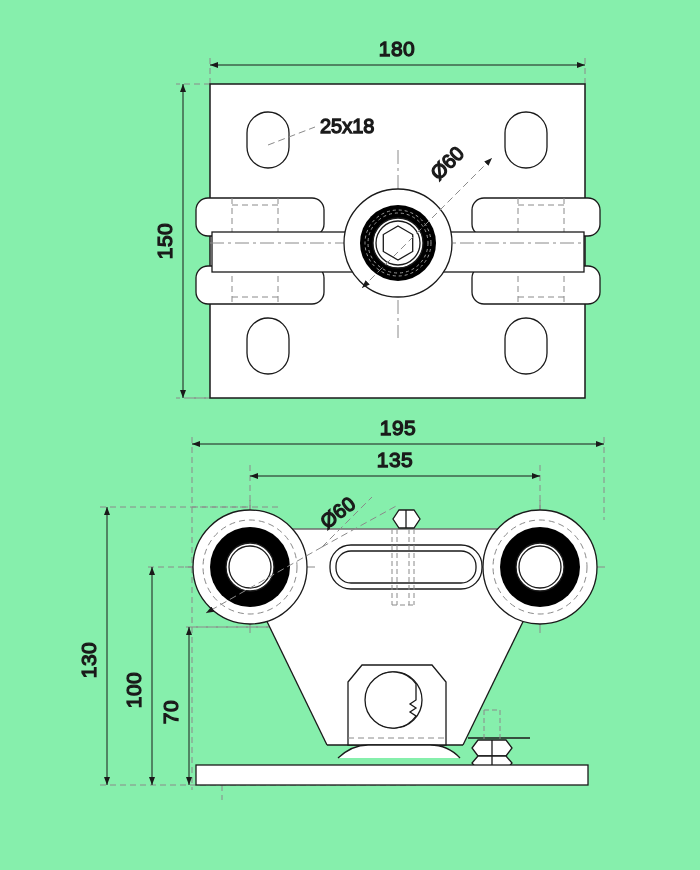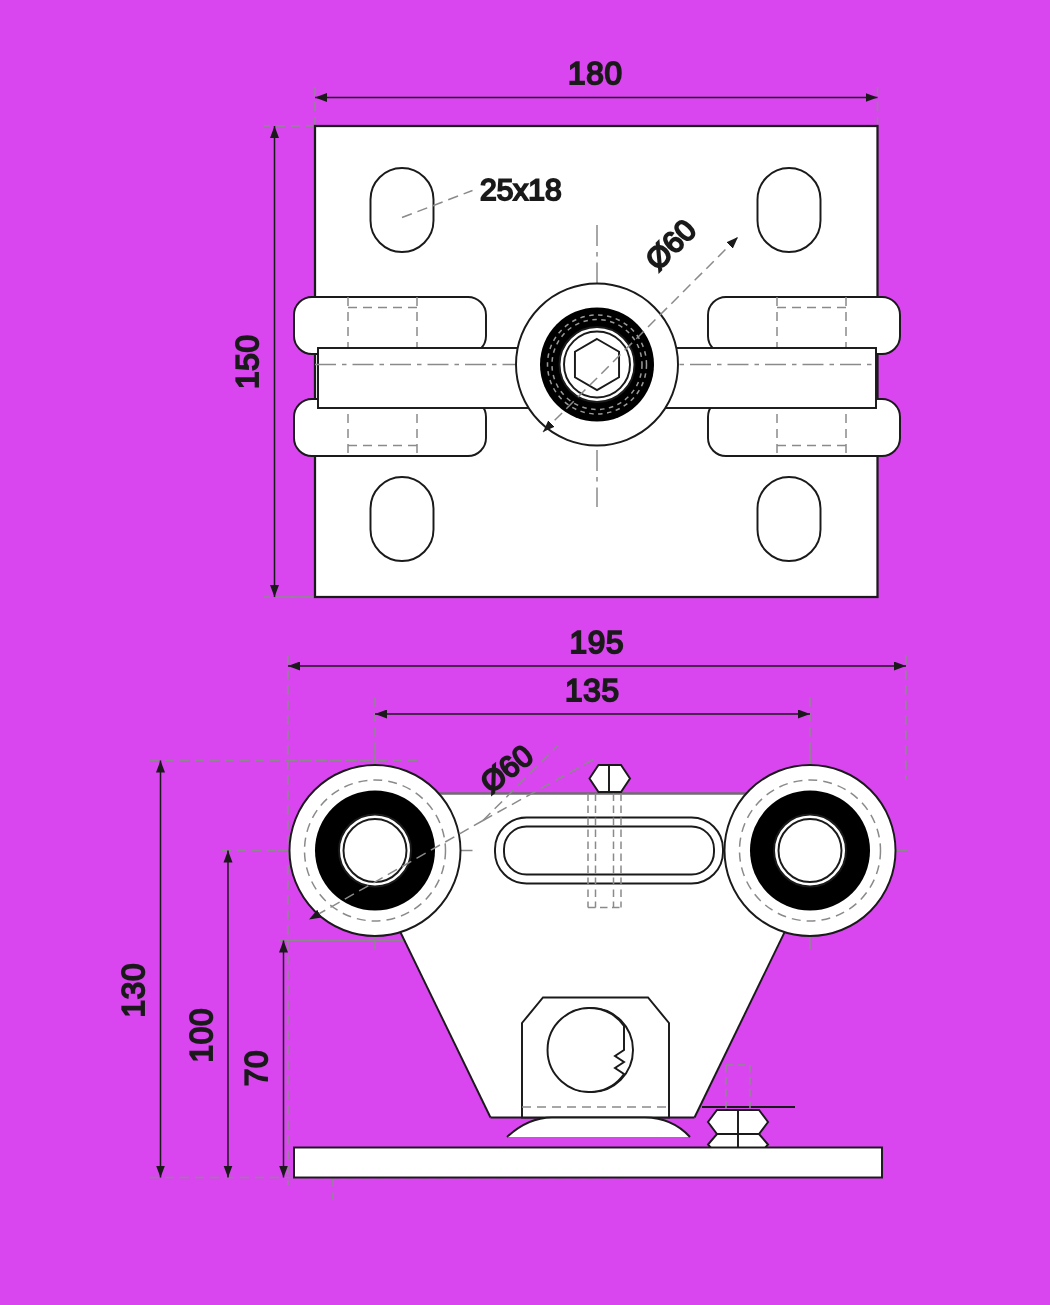--- a/index.html
+++ b/index.html
@@ -1,18 +1,18 @@
 <!DOCTYPE html>
 <html><head>
 <meta charset="utf-8">
 <style>
   html,body{margin:0;padding:0;background:#ffffff;}
   body{width:700px;height:870px;overflow:hidden;
        font-family:"Liberation Sans",sans-serif;color:#000;}
-  #stage{position:relative;width:700px;height:870px;background:#d946ef;}
+  #stage{position:relative;width:700px;height:870px;background:#86efac;}
   svg{display:block;}
   text{font-family:"Liberation Sans",sans-serif;fill:#1a1a1a;}
   .dimtxt{font-size:21px;letter-spacing:0.5px;}
   .leadtxt{font-size:20px;}
 </style>
 </head>
 <body>
 
 <div id="stage">
 <svg width="700" height="870" viewBox="0 0 700 870">

